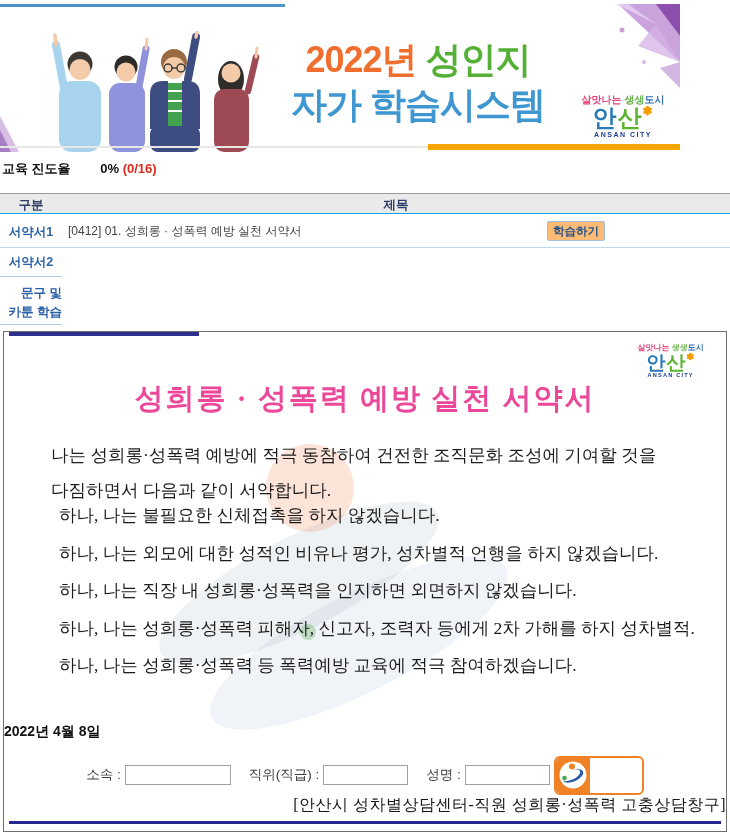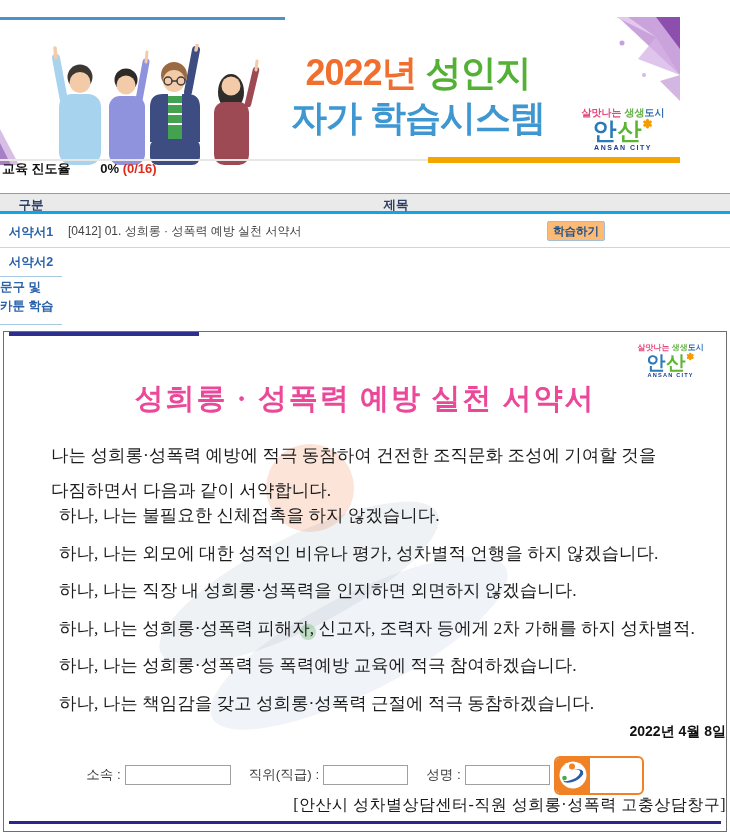--- a/index.html
+++ b/index.html
@@ -1,21 +1,21 @@
 <!DOCTYPE html>
 <html><head>
 <meta charset="utf-8">
 <style>
   * { margin:0; padding:0; box-sizing:border-box; }
   html,body { width:730px; height:839px; background:#fff; font-family:"Liberation Sans", sans-serif; overflow:hidden; }
   .abs { position:absolute; }
   #page { position:relative; width:730px; height:839px; background:#fff; }
 
   
-  #banner { left:0; top:17px; width:680px; height:152px; background:#fff; overflow:hidden;padding-left:47px; }
+  #banner { left:0; top:4px; width:680px; height:152px; background:#fff; overflow:hidden;padding-left:47px; }
   #top-blue-line { left:0; top:0; width:285px; height:3px; background:#4a92c8; }
   #banner-floor { left:0; top:142px; width:440px; height:2px; background:#e9e7e4; }
   #orange-bar { left:428px; top:140px; width:302px; height:6px; background:#f5a500; }
   #banner-title { left:283px; top:33px; width:270px; text-align:center; font-weight:800; font-size:36px; line-height:45px; letter-spacing:-1px; }
   #banner-title .year { color:#f06f2e; }
   #banner-title .subject { color:#55b135; }
   #banner-title .line2 { color:#3f97d2; display:block; }
   .ansan-logo { text-align:center; line-height:1.1; }
   .ansan-logo .tag { font-size:10px; font-weight:700; }
   .ansan-logo .tag .p { color:#e5467e; } .ansan-logo .tag .g { color:#6ab04c; } .ansan-logo .tag .b { color:#2e6db4; }
@@ -24,43 +24,43 @@
   .ansan-logo .city { font-size:7px; font-weight:700; color:#1a3f8f; letter-spacing:1.5px; }
   #banner-logo { left:548px; top:90px; width:150px; }
 
   
   #progress { left:2px; top:160px; width:400px; height:18px; font-size:13px; font-weight:700; }
   #progress .lbl { color:#111; }
   #progress .pct { color:#111; margin-left:26px; }
   #progress .cnt { color:#e02a1a; margin-left:0; }
 
   
-  #tbl-header { left:0; top:193px; width:730px; height:21px; background:#eaeaea; border-top:1px solid #9b9b9b; border-bottom:3px solid #0ea5e9; }
+  #tbl-header { left:0; top:193px; width:730px; height:21px; background:#eaeaea; border-top:1px solid #9b9b9b; border-bottom:1px solid #0ea5e9; }
   .th-cat { position:absolute; left:0; top:3px; width:62px; text-align:center; font-size:12.5px; font-weight:700; color:#2c3e66; }
   .th-title { position:absolute; left:62px; top:3px; width:668px; text-align:center; font-size:12.5px; font-weight:700; color:#2c3e66; }
   .cat-link { color:#2c63a8; font-weight:700; font-size:12.5px; text-decoration:none; cursor:pointer; }
   #row1-cat { left:0; top:222px; width:62px; text-align:center; }
   #row1-title { left:68px; top:223px; font-size:12px; color:#444; cursor:pointer; }
   #row1-border { left:0; top:247px; width:730px; height:1px; background:#bcd9ee; }
   #learn-btn { left:547px; top:221px; width:58px; height:20px; background:#fdba74; border:1px solid #9fc0dc; border-radius:2px; font-size:11.5px; font-weight:700; color:#1c4f8a; cursor:pointer; font-family:"Liberation Sans",sans-serif; }
   #row2-cat { left:0; top:252px; width:62px; text-align:center; }
   #row2-border { left:0; top:276px; width:62px; height:1px; background:#a9cbe4; }
-  #row3-cat { left:0; top:277px; width:62px; text-align:left; line-height:17px; }
+  #row3-cat { left:0; top:283px; width:62px; text-align:right; line-height:17px; }
   #row3-border { left:0; top:324px; width:62px; height:1px; background:#a9cbe4; }
 
   
   #doc { left:3px; top:331px; width:724px; height:501px; border:1px solid #6e6e6e; background:#fff; overflow:hidden; }
   #doc-navy-top { position:absolute; left:5px; top:0; width:190px; height:4px; background:#2d2f8e; }
   #doc-navy-bottom { position:absolute; left:5px; top:489px; width:712px; height:3px; background:#28288c; }
   #doc-logo { position:absolute; right:22px; top:11px; transform:scale(.8); transform-origin:top right; }
   #doc-title { position:absolute; left:0; top:47px; width:100%; text-align:center; font-family:"Liberation Serif", serif; font-size:29px; font-weight:600; color:#ec4899; letter-spacing:2px; }
   #doc-intro { position:absolute; left:47px; top:106px; font-family:"Liberation Serif", serif; font-size:17.5px; line-height:35px; color:#1c1c1c; white-space:nowrap; }
   #doc-items { position:absolute; left:55px; top:171px; font-family:"Liberation Serif", serif; font-size:17.5px; color:#1c1c1c; }
   #doc-items .item { height:37.5px; white-space:nowrap; }
-  #doc-date { position:absolute; left:0; top:391px; width:100%; text-align:right; font-size:14px; font-weight:700; color:#111; }
+  #doc-date { position:absolute; left:0; top:391px; width:100%; text-align:left; font-size:14px; font-weight:700; color:#111; }
   #doc-form { position:absolute; left:0; top:421px; width:100%; height:44px; display:flex; align-items:center; justify-content:center; }
   #doc-form label { font-size:13.5px; color:#3d3d3d; margin-right:4px; }
   #doc-form input { width:106px; height:20px; border:1px solid #a0a0a0; background:#fff; margin-right:18px; font-size:12px; padding:0 3px; }
   #doc-form input.short { width:85px; }
   #stamp-btn { width:90px; height:39px; border:2px solid #f08225; border-radius:6px; background:#fff; display:flex; align-items:center; padding:0; cursor:pointer; overflow:hidden; margin-left:4px; }
   #stamp-btn .orange-block { width:34px; height:100%; background:#f08225; display:flex; align-items:center; justify-content:center; }
   #doc-footer { position:absolute; left:0; top:463px; width:100%; text-align:right; font-family:"Liberation Serif", serif; font-size:16px; color:#161616; letter-spacing:0.5px; }
 
   
   .wm { position:absolute; border-radius:50%; pointer-events:none; }
@@ -198,21 +198,20 @@
       <div>나는 성희롱·성폭력 예방에 적극 동참하여 건전한 조직문화 조성에 기여할 것을</div>
       <div>다짐하면서 다음과 같이 서약합니다.</div>
     </div>
 
     <div id="doc-items">
       <div class="item">하나, 나는 불필요한 신체접촉을 하지 않겠습니다.</div>
       <div class="item">하나, 나는 외모에 대한 성적인 비유나 평가, 성차별적 언행을 하지 않겠습니다.</div>
       <div class="item">하나, 나는 직장 내 성희롱·성폭력을 인지하면 외면하지 않겠습니다.</div>
       <div class="item">하나, 나는 성희롱·성폭력 피해자, 신고자, 조력자 등에게 2차 가해를 하지 성차별적.</div>
       <div class="item">하나, 나는 성희롱·성폭력 등 폭력예방 교육에 적극 참여하겠습니다.</div>
-      <div class="item">하나, 나는 책임감을 갖고 성희롱·성폭력 근절에 적극 동참하겠습니다.</div>
     </div>
 
     <div id="doc-date">2022년 4월 8일</div>
 
     <div id="doc-form">
       <label>소속 :</label>
       <input type="text" value="" style="">
       <label>직위(직급) :</label>
       <input type="text" class="short" value="" style="">
       <label>성명 :</label>

